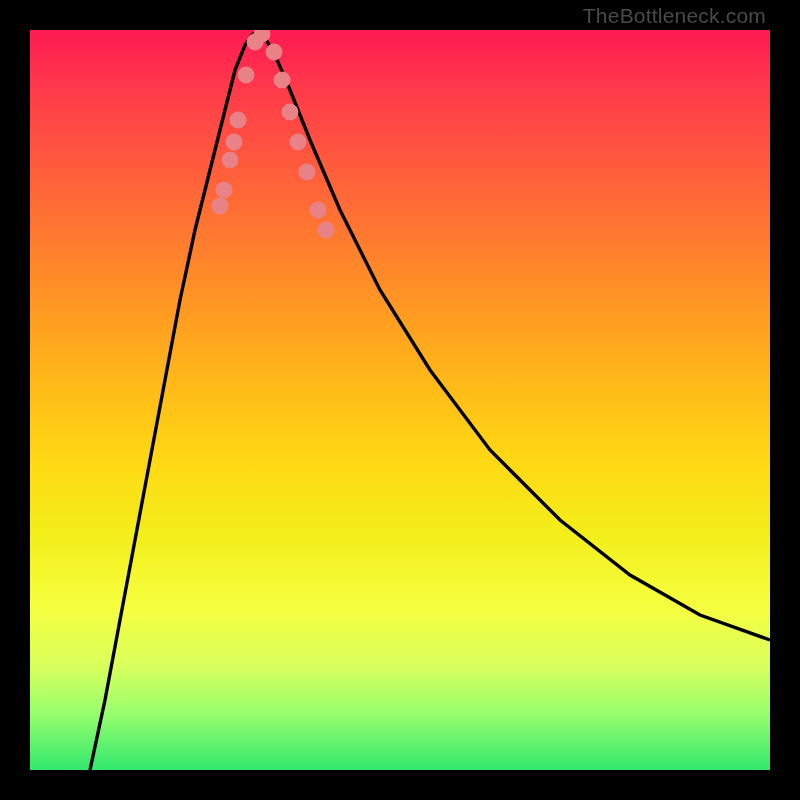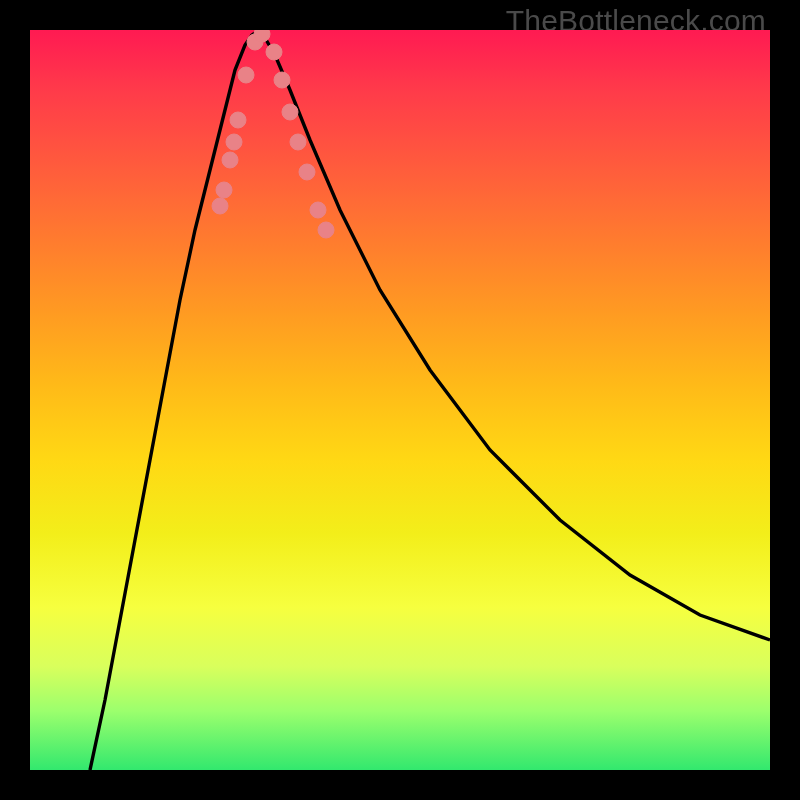--- a/index.html
+++ b/index.html
@@ -38,21 +38,21 @@
       #d9ff5c 86%,
       #9cff6d 92%,
       #32e86e 100%
     );
   }
   .watermark {
     position: absolute;
     top: 4px;
     right: 34px;
     color: #4a4a4a;
-    font-size: 30px;
+    font-size: 21px;
     font-weight: 400;
     letter-spacing: 0.2px;
     user-select: none;
   }
   svg.curve {
     position: absolute;
     left: 0;
     top: 0;
     width: 740px;
     height: 740px;

